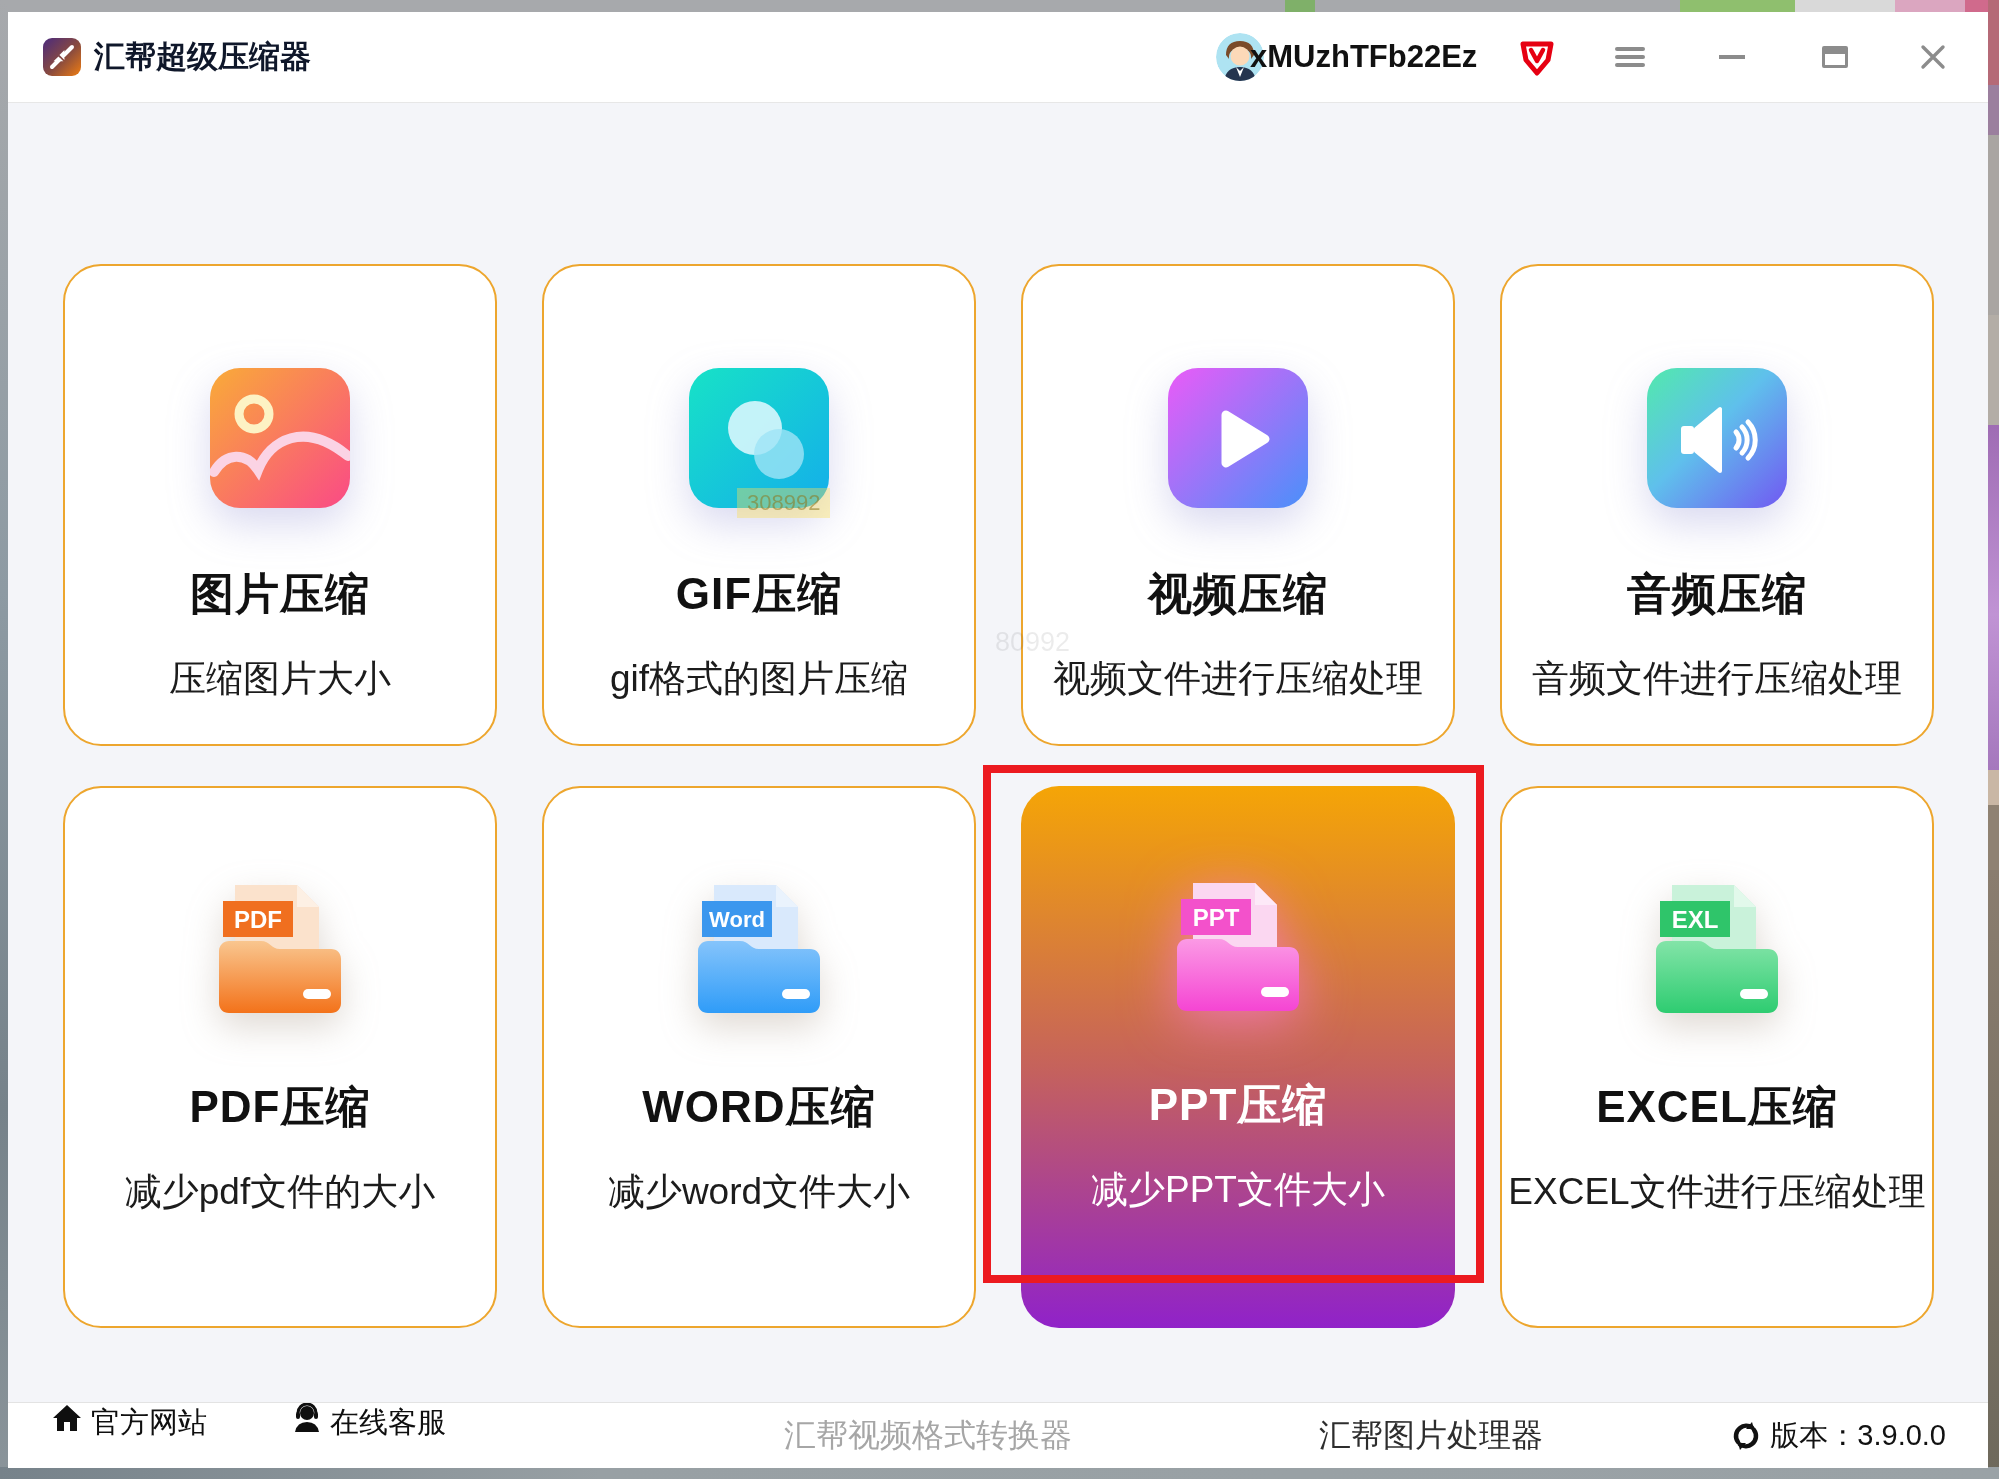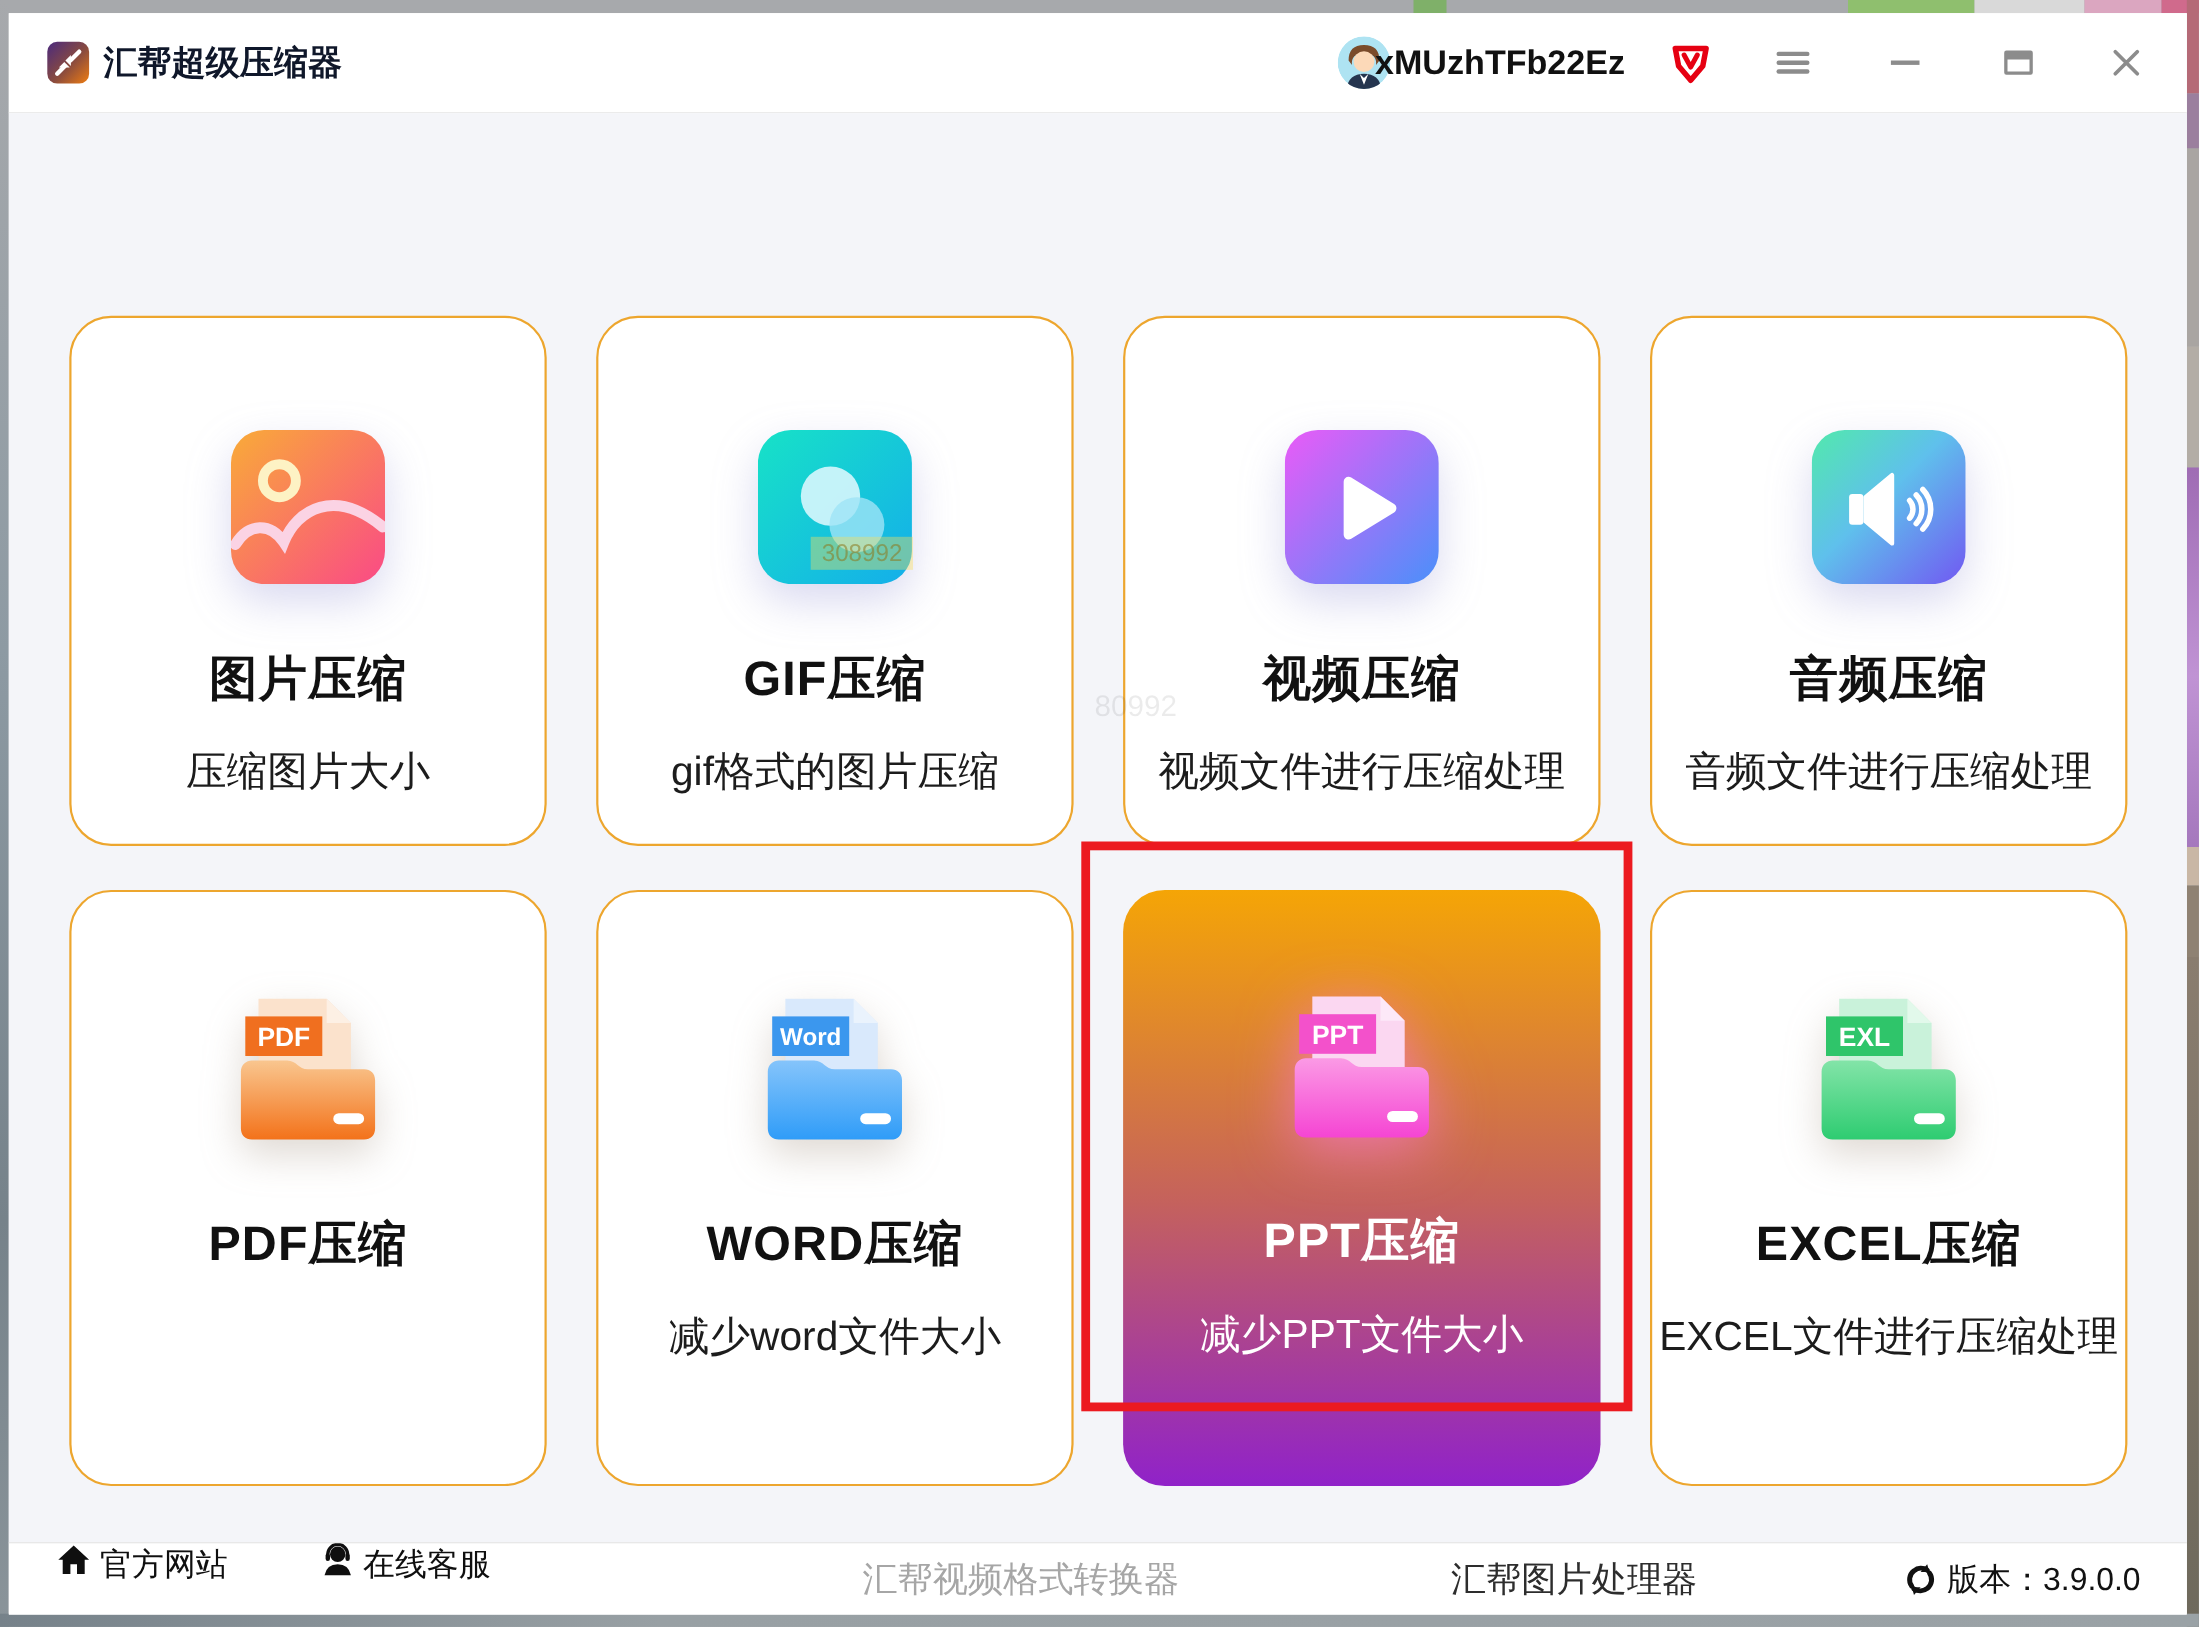--- a/index.html
+++ b/index.html
@@ -30,21 +30,21 @@
   .hamburger i::before,.hamburger i::after,.hamburger i b{content:"";position:absolute;left:0;width:30px;height:4px;background:#8c8c8c;border-radius:2px;}
   .hamburger i::before{top:0;} .hamburger i b{top:8px;} .hamburger i::after{top:16px;}
   .btn-min{left:1696px;} .btn-min i{display:block;width:26px;height:4px;background:#8c8c8c;}
   .btn-max{left:1799px;} .btn-max i{display:block;width:26px;height:22px;border:3px solid #8c8c8c;border-top:8px solid #8c8c8c;border-radius:2px;box-sizing:border-box;}
   .btn-close{left:1897px;}
 
   .content{position:absolute;left:0;top:91px;width:100%;height:1299px;background:#f4f5f9;}
 
   
   .card{position:absolute;width:434px;background:#fff;border:2px solid #eda62e;border-radius:38px;
-    box-sizing:border-box;display:flex;flex-direction:column;align-items:center;cursor:pointer;margin-top:23px;}
+    box-sizing:border-box;display:flex;flex-direction:column;align-items:center;cursor:pointer;}
   .row1{top:161px;height:482px;} .row2{top:683px;height:542px;}
   .col1{left:55px;} .col2{left:534px;} .col3{left:1013px;} .col4{left:1492px;}
   .row1 .icon-wrap{margin-top:97px;} .row2 .icon-wrap{margin-top:88px;}
   .icon-wrap{width:150px;height:150px;display:flex;align-items:center;justify-content:center;}
   .card-title{margin-top:52px;font-size:44px;font-weight:800;color:#111;letter-spacing:1px;}
   .card-sub{margin-top:30px;font-size:37px;font-weight:400;color:#1c1c1c;white-space:nowrap;}
   .card.ppt{background:linear-gradient(180deg,#f5a506 0%,#c5625c 52%,#9022c9 100%);border:none;}
   .card.ppt .card-title,.card.ppt .card-sub{color:#fff;}
   .sq-icon{filter:drop-shadow(0 16px 20px rgba(120,120,200,0.28));}
   .folder-icon{filter:drop-shadow(0 14px 18px rgba(150,130,110,0.30));}
@@ -232,20 +232,21 @@
               </defs>
             <path d="M30 6 h62 l22 22 v54 h-84 z" fill="#fbe2cc"></path>
             <path d="M92 6 l22 22 h-22 z" fill="#fdf0e4"></path>
             <rect x="18" y="22" width="70" height="36" fill="#f06f1f"></rect>
             <text x="53" y="49" text-anchor="middle" font-size="24" font-weight="bold" fill="#fff">PDF</text>
             <path d="M14 72 c0-6 5-10 10-10 h32 c9 0 10 8 19 8 h51 c6 0 10 4 10 10 v44 c0 6-4 10-10 10 h-102 c-6 0-10-4-10-10 z" fill="url(#lg-pdf)"></path>
             <rect x="98" y="110" width="28" height="10" rx="5" fill="#fff"></rect>
           </svg>
         </div>
         <div class="card-title">PDF压缩</div>
+        <div class="card-sub">减少pdf文件的大小</div>
       </div>
 
       <div class="card row2 col2">
         <div class="icon-wrap">
           <svg class="folder-icon" width="150" height="145" viewBox="0 0 150 145">
             <defs>
                 <linearGradient id="lg-word" x1="0" y1="0" x2="0" y2="1">
               <stop offset="0" stop-color="#85c4fb"></stop>
                   <stop offset="1" stop-color="#2f9cf8"></stop>
             </linearGradient>

